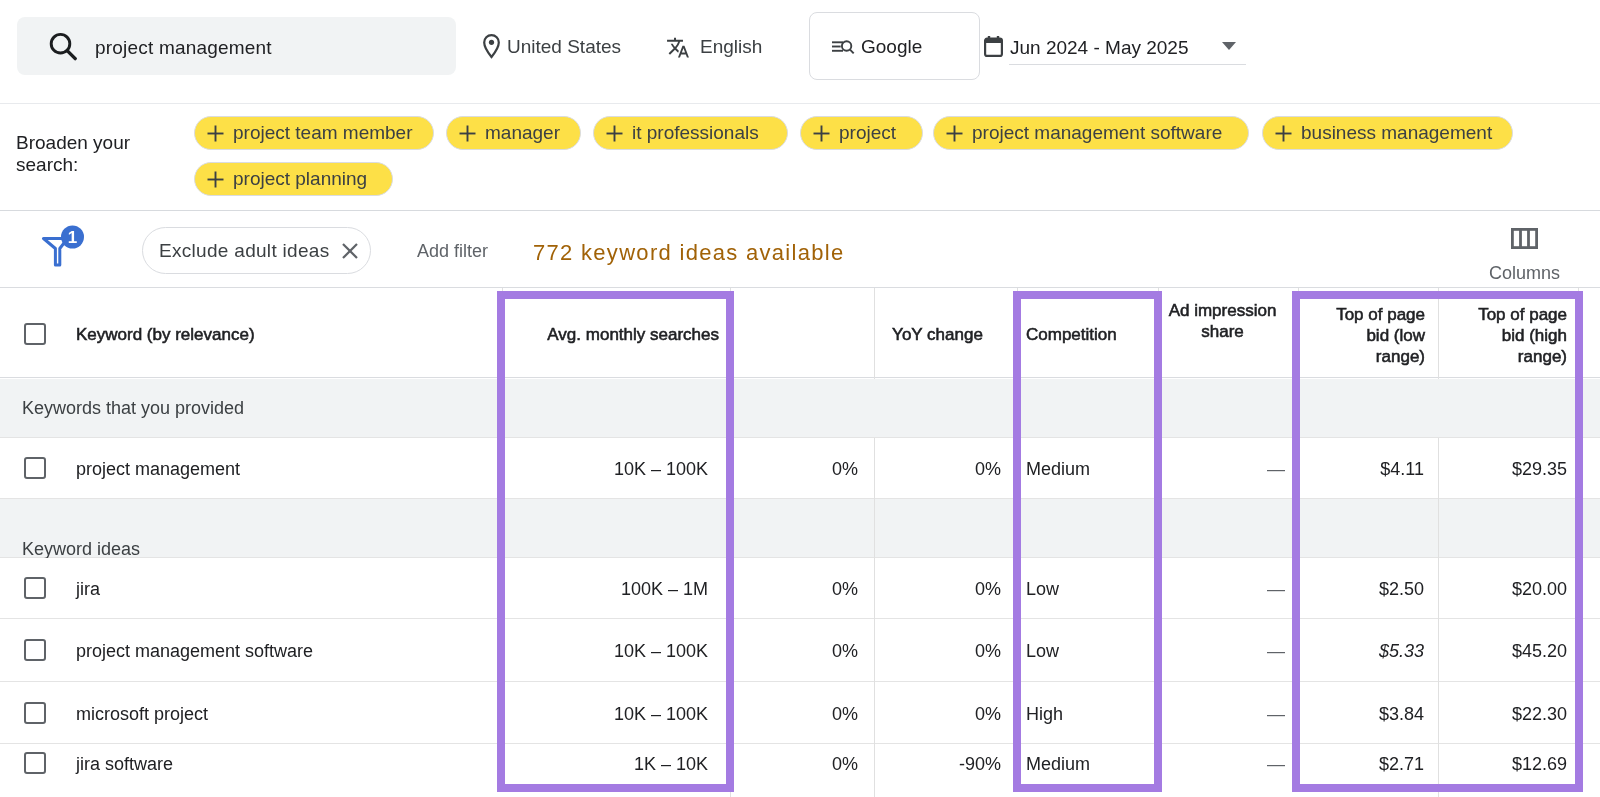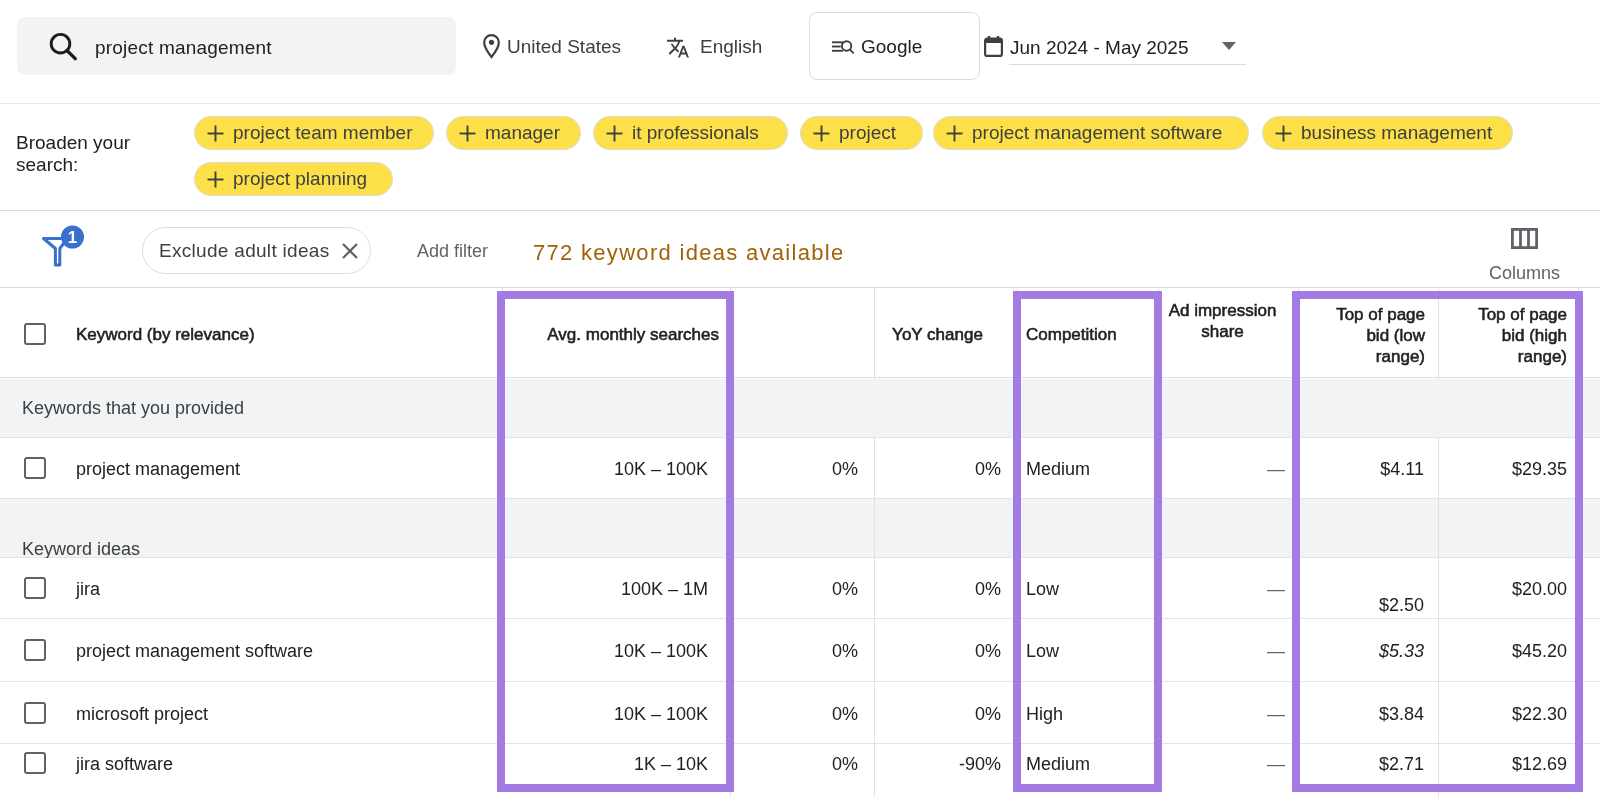--- a/index.html
+++ b/index.html
@@ -173,21 +173,21 @@
   </div>
 
 <div class="row" style="top:558px; height:61px;">
   <div class="cb" style="top:19px;"></div>
   <div class="kw" style="top:21px;">jira</div>
   <div class="cell r" style="left:502px; width:206px; top:21px;">100K – 1M</div>
   <div class="cell r" style="left:730px; width:128px; top:21px;">0%</div>
   <div class="cell r" style="left:874px; width:127px; top:21px;">0%</div>
   <div class="cell" style="left:1026px; top:21px;">Low</div>
   <div class="cell r" style="left:1158px; width:127px; top:21px; color:#5f6368;">—</div>
-  <div class="cell r" style="left:1298px; width:126px; top:21px;margin-top:16px;">$2.50</div>
+  <div class="cell r" style="left:1298px; width:126px; top:21px;">$2.50</div>
   <div class="cell r" style="left:1438px; width:129px; top:21px;">$20.00</div>
 </div>
 
 <div class="row" style="top:619px; height:63px;">
   <div class="cb" style="top:20px;"></div>
   <div class="kw" style="top:22px;">project management software</div>
   <div class="cell r" style="left:502px; width:206px; top:22px;">10K – 100K</div>
   <div class="cell r" style="left:730px; width:128px; top:22px;">0%</div>
   <div class="cell r" style="left:874px; width:127px; top:22px;">0%</div>
   <div class="cell" style="left:1026px; top:22px;">Low</div>

